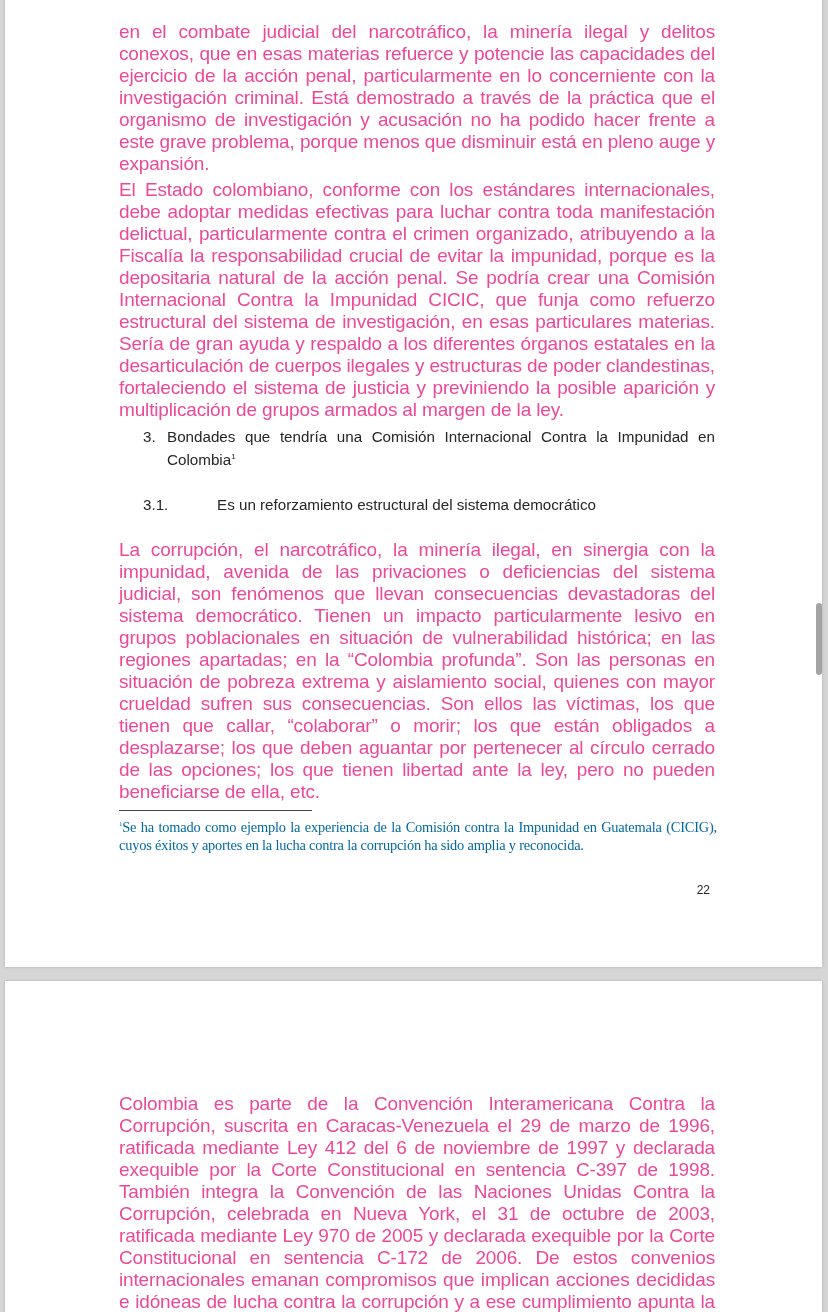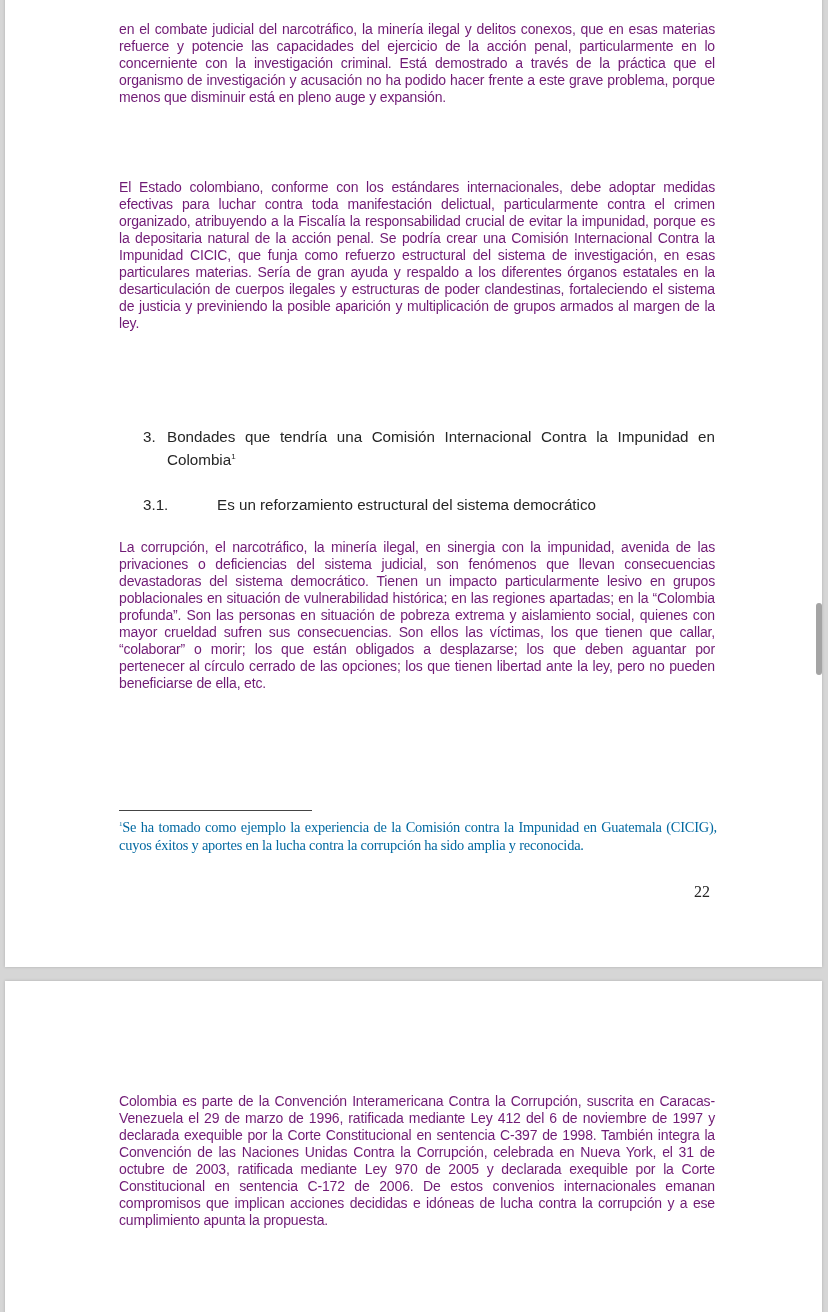--- a/index.html
+++ b/index.html
@@ -11,21 +11,21 @@
   }
   .page {
     position: absolute; left: 5px; width: 817px;
     background: #ffffff;
     box-shadow: 0 0 3px rgba(0,0,0,0.18);
   }
   #page1 { top: -10px; height: 977px; }
   #page2 { top: 981px; height: 345px; }
   .para {
     position: absolute; left: 114px; width: 596px;
-    font-size: 14px; line-height: 17px; color: #701a75;
+    font-size: 19px; line-height: 22px; color: #ec4899;
     text-align: justify; margin: 0;
     letter-spacing: -0.15px;
   }
   .heading3 {
     position: absolute; left: 138px; width: 572px;
     font-size: 15.2px; line-height: 22.6px; color: #262626;
     text-align: justify;
   }
   .heading3 .num { position: absolute; left: 0; top: 0; }
   .heading3 .txt { display: block; padding-left: 24px; }
@@ -38,21 +38,21 @@
   .heading31 .txt { position: absolute; left: 74px; white-space: nowrap; text-align: center; }
   .fn-rule { position: absolute; left: 114px; top: 820px; width: 193px; height: 1px; background: #444; }
   .footnote {
     position: absolute; left: 114px; width: 598px; top: 828px;
     font-family: "Liberation Serif", serif; font-size: 14.4px; line-height: 18px;
     color: #0369a1; text-align: justify; letter-spacing: -0.2px;
   }
   .footnote sup { font-size: 7px; vertical-align: super; line-height: 0; }
   .pagenum {
     position: absolute; right: 112px; top: 893px;
-    font-family: Liberation Serif, serif; font-size: 16px; color: #262626;
+    font-family: Liberation Sans, sans-serif; font-size: 12px; color: #262626;
   }
   .scrollbar-track {
     position: absolute; left: 813px; top: 0; width: 9px; height: 1312px;
   }
   .scrollbar-thumb {
     position: absolute; left: 816px; top: 603px; width: 6px; height: 72px;
     background: #a4a4a4; border-radius: 3px;
   }
 </style>
 </head>

